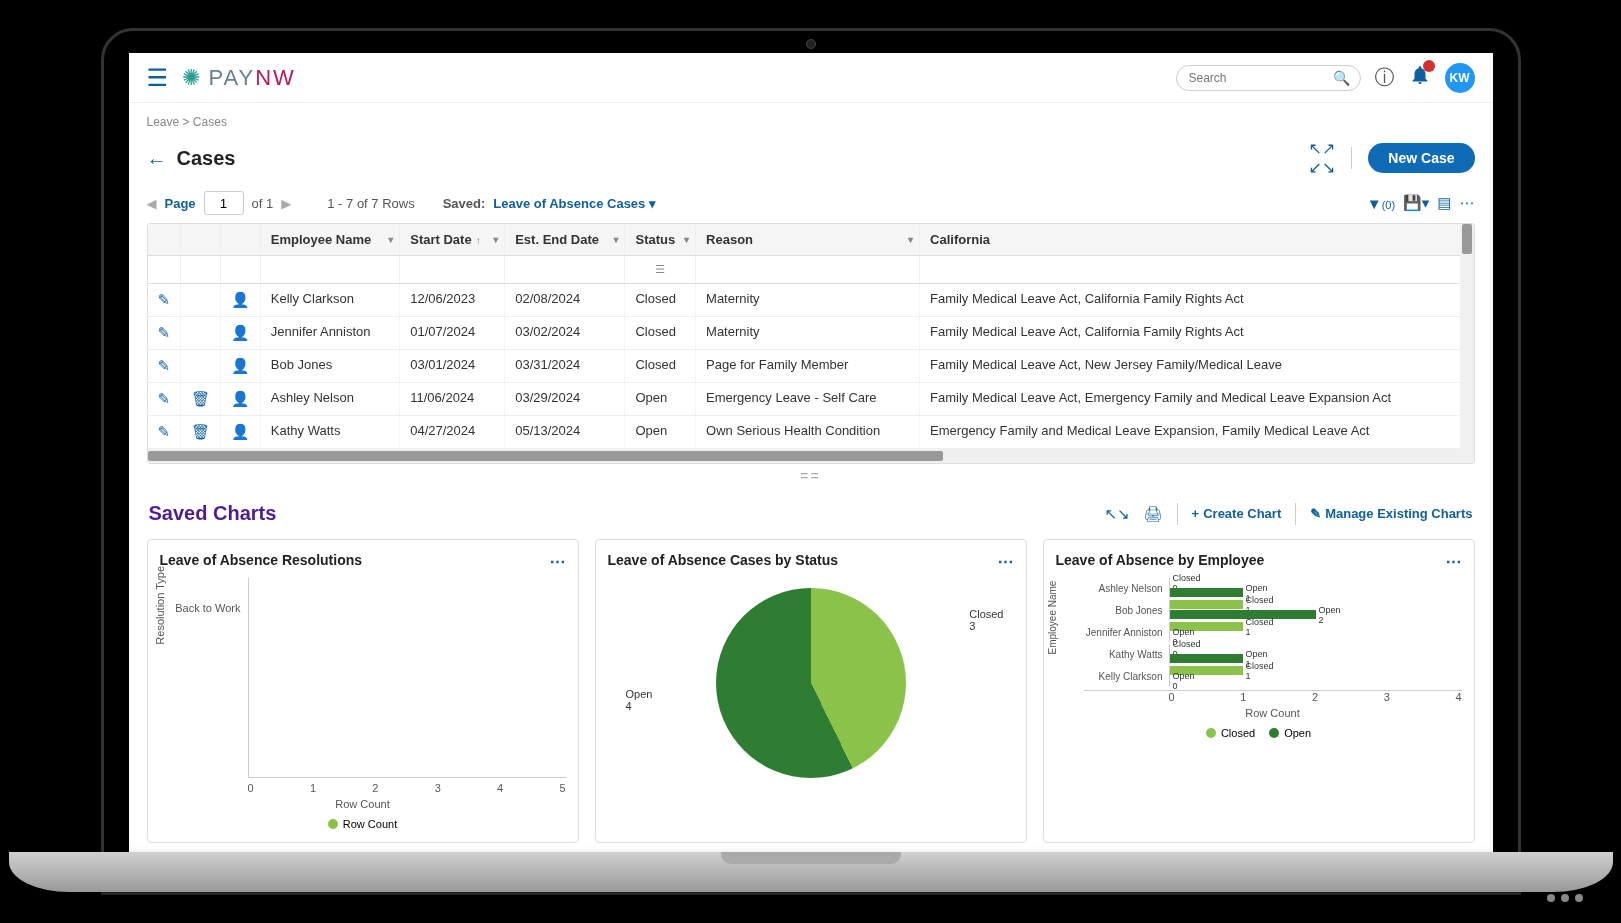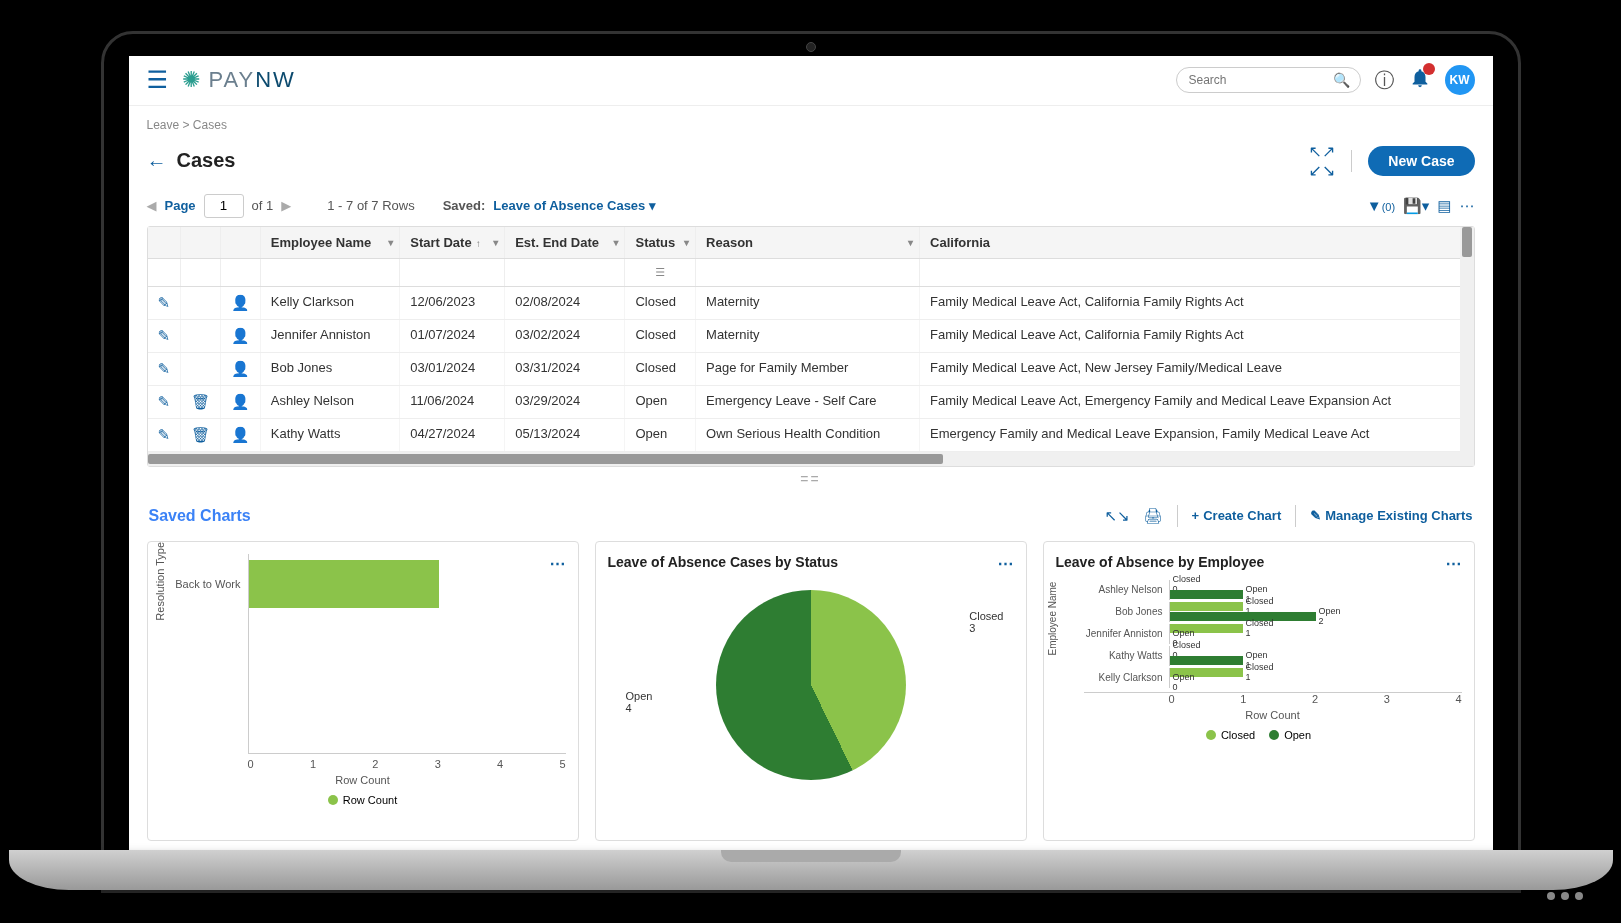--- a/index.html
+++ b/index.html
@@ -5,21 +5,21 @@
 *{box-sizing:border-box;margin:0;padding:0;font-family:Arial,Helvetica,sans-serif}
 body{background:#000;display:flex;align-items:center;justify-content:center;min-height:923px;padding:20px}
 .laptop{width:1420px;background:#000;border-radius:32px 32px 0 0;padding:22px 25px 0;position:relative;border:3px solid #333}
 .camera{width:10px;height:10px;background:#222;border-radius:50%;position:absolute;top:8px;left:50%;transform:translateX(-50%);border:1px solid #444}
 .screen{background:#f5f5f5;border-radius:4px 4px 0 0}
 .topbar{height:50px;background:#fff;display:flex;align-items:center;padding:0 18px;gap:14px;border-bottom:1px solid #eee}
 .hamburger{color:#0f5f9e;font-size:24px;cursor:pointer}
 .logo{display:flex;align-items:center;gap:6px;font-size:22px;letter-spacing:2px;color:#888}
 .logo-icon{color:#2a9d8f;font-size:22px}
 .logo .pay{color:#6b7f8e;font-weight:400}
-.logo .nw{color:#0c4a6e;font-weight:300}
+.logo .nw{color:#be185d;font-weight:300}
 .spacer{flex:1}
 .search-box{width:185px;height:26px;border:1px solid #ccc;border-radius:13px;padding:0 30px 0 12px;font-size:12px;position:relative}
 .search-wrap{position:relative}
 .search-ico{position:absolute;right:10px;top:5px;color:#555;font-size:14px}
 .tb-ico{color:#555;font-size:20px;cursor:pointer;position:relative}
 .bell{position:relative}
 .bell-dot{position:absolute;top:-4px;right:-4px;width:12px;height:12px;background:#d32f2f;border-radius:50%}
 .avatar{width:30px;height:30px;background:#2196f3;color:#fff;border-radius:50%;display:flex;align-items:center;justify-content:center;font-size:12px;font-weight:bold}
 .content{padding:12px 18px;background:#fff}
 .crumb{font-size:12px;color:#888;margin-bottom:10px}
@@ -43,29 +43,29 @@
 th .sort{font-size:10px;color:#777;margin-left:4px}
 th .dd{position:absolute;right:6px;top:10px;color:#888;font-size:10px}
 .filter-row td{background:#fff;border-bottom:1px solid #ddd;height:26px;border-right:1px solid #eee}
 .filter-ico{text-align:center;color:#888;font-size:11px}
 td{padding:7px 10px;border-bottom:1px solid #eee;color:#333;vertical-align:top;border-right:1px solid #f5f5f5}
 .ico-cell{width:32px;text-align:center;color:#0f5f9e;cursor:pointer;font-size:15px}
 .hscroll{height:14px;background:#f0f0f0;position:relative}
 .hscroll-thumb{position:absolute;left:0;top:2px;height:10px;width:60%;background:#999;border-radius:2px}
 .drag-handle{text-align:center;color:#aaa;padding:4px;font-size:14px;letter-spacing:2px}
 .charts-head{display:flex;align-items:center;padding:14px 2px;gap:14px}
-.charts-title{font-size:16px;font-weight:bold;color:#3b82f6}
+.charts-title{font-size:20px;font-weight:bold;color:#4c1d95}
 .link{color:#0f5f9e;font-size:13px;font-weight:bold;cursor:pointer;display:flex;align-items:center;gap:4px}
 .charts{display:flex;gap:16px}
 .chart-card{flex:1;border:1px solid #ddd;border-radius:4px;padding:12px;min-height:300px;background:#fff;position:relative}
 .chart-title{font-size:14px;font-weight:bold;color:#222;margin-bottom:10px}
 .dots{position:absolute;top:12px;right:12px;color:#0f5f9e;font-weight:bold;cursor:pointer}
 .bar-chart{display:flex;height:200px;position:relative;padding-left:30px}
 .ylabel{position:absolute;left:0;top:50%;transform:rotate(-90deg) translateX(50%);transform-origin:left;font-size:11px;color:#555;white-space:nowrap}
-.bar-area{flex:1;display:flex;flex-direction:column;justify-content:flex-start;position:relative;border-left:1px solid #ccc;border-bottom:1px solid #ccc}
+.bar-area{flex:1;display:flex;flex-direction:row;justify-content:flex-start;position:relative;border-left:1px solid #ccc;border-bottom:1px solid #ccc}
 .bar-row{display:flex;align-items:center;gap:8px;height:60px}
 .bar-cat{width:70px;text-align:right;font-size:11px;color:#555;margin-left:-78px}
 .bar{height:48px}
 .bar.light{background:#8bc34a}
 .bar.dark{background:#2e7d32}
 .xticks{display:flex;justify-content:space-between;font-size:11px;color:#555;padding-left:30px;margin-top:4px}
 .xlabel{text-align:center;font-size:11px;color:#555;margin-top:4px}
 .legend{display:flex;justify-content:center;gap:14px;margin-top:8px;font-size:11px}
 .legend-item{display:flex;align-items:center;gap:5px}
 .sw{width:10px;height:10px;border-radius:50%}
@@ -245,20 +245,21 @@
         <span class="tool-ico">🖨</span>
         <span class="vdiv"></span>
         <span class="link">+ <span>Create Chart</span></span>
         <span class="vdiv"></span>
         <span class="link">✎ <span>Manage Existing Charts</span></span>
       </div>
 
       <div class="charts">
 
         <div class="chart-card">
+          <div class="chart-title">Leave of Absence Resolutions</div>
           <span class="dots">⋯</span>
           <div class="bar-chart" style="padding-left:88px">
             <span class="ylabel">Resolution Type</span>
             <div class="bar-area">
               <div class="bar-row">
                   <span class="bar-cat">Back to Work</span>
                   <div class="bar light" style="width:60%"></div>
                 </div>
             </div>
           </div>

